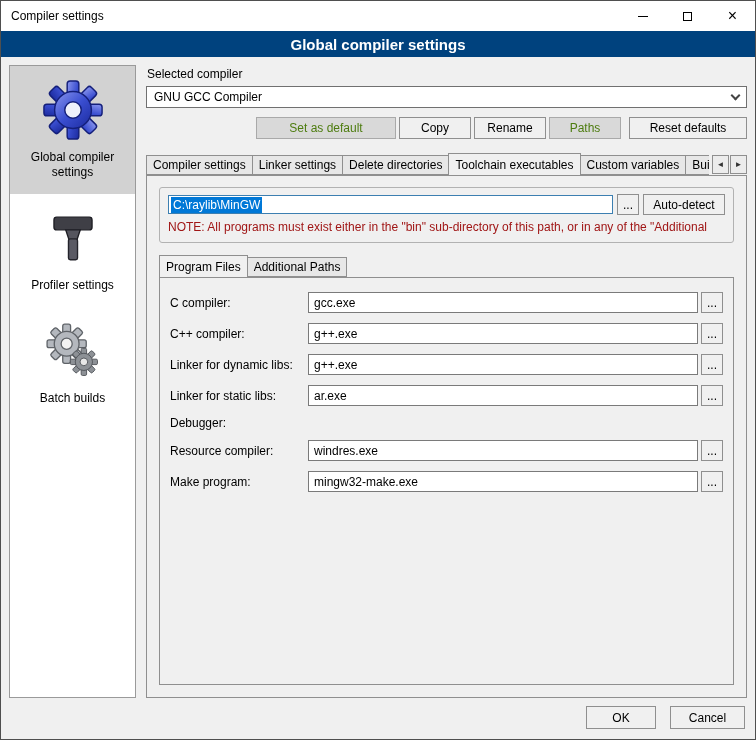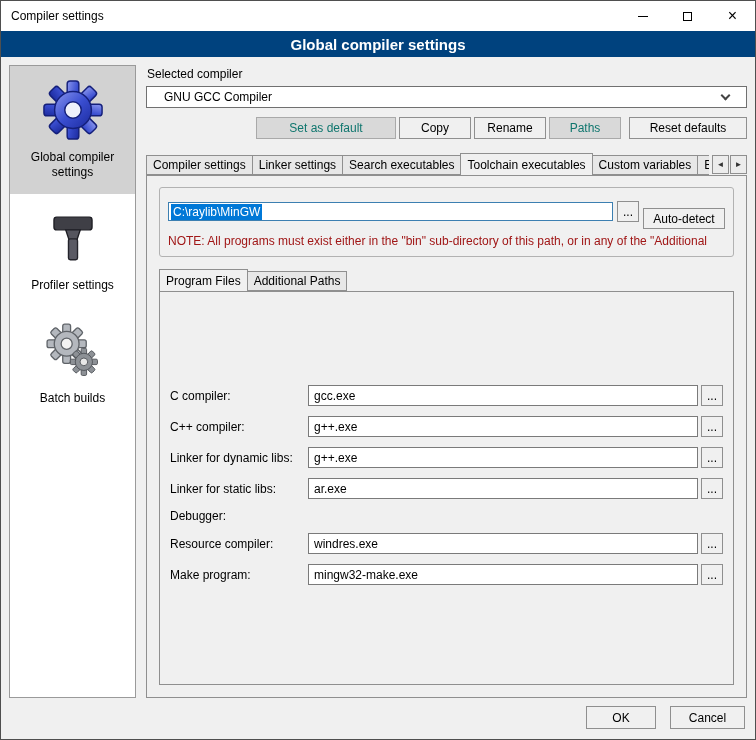--- a/index.html
+++ b/index.html
@@ -27,26 +27,26 @@
   .sidebar { width: 127px; flex: 0 0 127px; background: #fff; border: 1px solid #9a9a9a; display: flex; flex-direction: column; overflow: hidden; }
   .side-item { padding: 13px 4px 14px; display: flex; flex-direction: column; align-items: center; gap: 9px; text-align: center; cursor: default; }
   .side-item.selected { background: #d2d2d2; }
   .side-label { line-height: 1.25; }
   .side-icon { display: block; height: 62px; }
 
   
   .main { flex: 1 1 auto; display: flex; flex-direction: column; min-width: 0; }
   .sec-label { margin: 2px 0 5px 1px; }
 
-  .combo { height: 22px; background: #fff; border: 1px solid #707070; display: flex; align-items: center; padding: 0 17px; cursor: default; }
+  .combo { height: 22px; background: #fff; border: 1px solid #707070; display: flex; align-items: center; padding: 0 7px; cursor: default; }
   .chev { width: 7px; height: 7px; border-right: 2px solid #444; border-bottom: 2px solid #444; transform: rotate(45deg); margin-left: auto; margin-top: -3px; flex: 0 0 auto; }
 
   .btnrow { display: flex; gap: 3px; margin-top: 9px; }
   .btn { height: 22px; background: #f0f0f0; border: 1px solid #8f8f8f; font: inherit; display: inline-flex; align-items: center; justify-content: center; padding: 0 8px; cursor: default; color: #000; }
-  .btn.disabled { background: #d9d9d9; border-color: #a9a9a9; color: #0f766e; }
+  .btn.disabled { background: #d9d9d9; border-color: #a9a9a9; color: #4d7c0f; }
   .btn.setdef { width: 140px; margin-left: 110px; }
   .btn.w72 { width: 72px; }
   .btn.reset { width: 118px; margin-left: auto; }
 
   
   .tabstrip { display: flex; align-items: flex-end; height: 23px; margin-top: 13px; position: relative; flex: 0 0 auto; }
   .tabs-scroll { display: flex; align-items: flex-end; overflow: hidden; margin-right: 38px; height: 23px; flex: 1 1 auto; }
   .tab { height: 20px; background: #e7e7e7; border: 1px solid #8f8f8f; margin-right: -1px; padding: 0 6px; display: inline-flex; align-items: center; white-space: nowrap; flex: 0 0 auto; cursor: default; }
   .tab.active { height: 23px; background: #f0f0f0; border-bottom: 1px solid #f0f0f0; margin-bottom: -1px; position: relative; z-index: 3; }
   .tab-arrows { position: absolute; right: 0; bottom: 1px; display: flex; gap: 1px; }
@@ -54,25 +54,25 @@
 
   .tabpanel { flex: 1 1 auto; border: 1px solid #8f8f8f; background: #f0f0f0; padding: 11px 12px 12px; display: flex; flex-direction: column; min-height: 0; }
 
   
   .group { border: 1px solid #b2b2b2; border-radius: 3px; padding: 6px 8px 8px; flex: 0 0 auto; }
   .group legend { padding: 0 4px; margin-left: 2px; }
   .dirrow { display: flex; align-items: center; gap: 4px; }
   .textbox { flex: 1 1 auto; height: 19px; background: #fff; border: 1px solid #3c7fb1; display: flex; align-items: center; padding: 0 2px; overflow: hidden; }
   .textbox .sel { background: #0078d7; color: #fff; padding: 1px 2px; white-space: nowrap; }
   .btn.dots { width: 22px; padding: 0; flex: 0 0 22px; height: 21px; }
-  .btn.autodetect { width: 82px; flex: 0 0 82px; height: 21px; margin-top: 14px; }
+  .btn.autodetect { width: 82px; flex: 0 0 82px; height: 21px; }
   .note { color: #a01616; margin-top: 5px; white-space: nowrap; overflow: hidden; }
 
   .tabstrip.sub { margin-top: 11px; }
-  .tabpanel.sub { padding: 4px 10px 20px; justify-content: center; }
+  .tabpanel.sub { padding: 4px 10px 20px; }
 
   
   .formrow { display: flex; align-items: center; margin-top: 10px; flex: 0 0 auto; }
   .formrow label { width: 138px; flex: 0 0 138px; }
   .formrow input { flex: 1 1 auto; height: 21px; border: 1px solid #7a7a7a; background: #fff; padding: 0 5px; font: inherit; min-width: 0; }
   .formrow .btn.dots { margin-left: 3px; }
   .selectbox { flex: 1 1 auto; height: 21px; border: 1px solid #7a7a7a; background: #ececec; display: flex; align-items: center; padding: 0 7px; cursor: default; }
 
   
   .footer { flex: 0 0 auto; display: flex; justify-content: flex-end; align-items: center; gap: 14px; padding: 8px 10px 10px; }
@@ -187,21 +187,21 @@
         <button class="btn w72">Copy</button>
         <button class="btn w72">Rename</button>
         <button class="btn w72 disabled">Paths</button>
         <button class="btn reset">Reset defaults</button>
       </div>
 
       <div class="tabstrip">
         <div class="tabs-scroll">
           <div class="tab">Compiler settings</div>
           <div class="tab">Linker settings</div>
-          <div class="tab">Search executables</div>
+          <div class="tab">Delete directories</div>
           <div class="tab active">Toolchain executables</div>
           <div class="tab">Custom variables</div>
           <div class="tab">Build</div>
         </div>
         <div class="tab-arrows">
           <button class="arrowbtn">
               <span>◄</span>
             </button>
           <button class="arrowbtn">
               <span>►</span>

